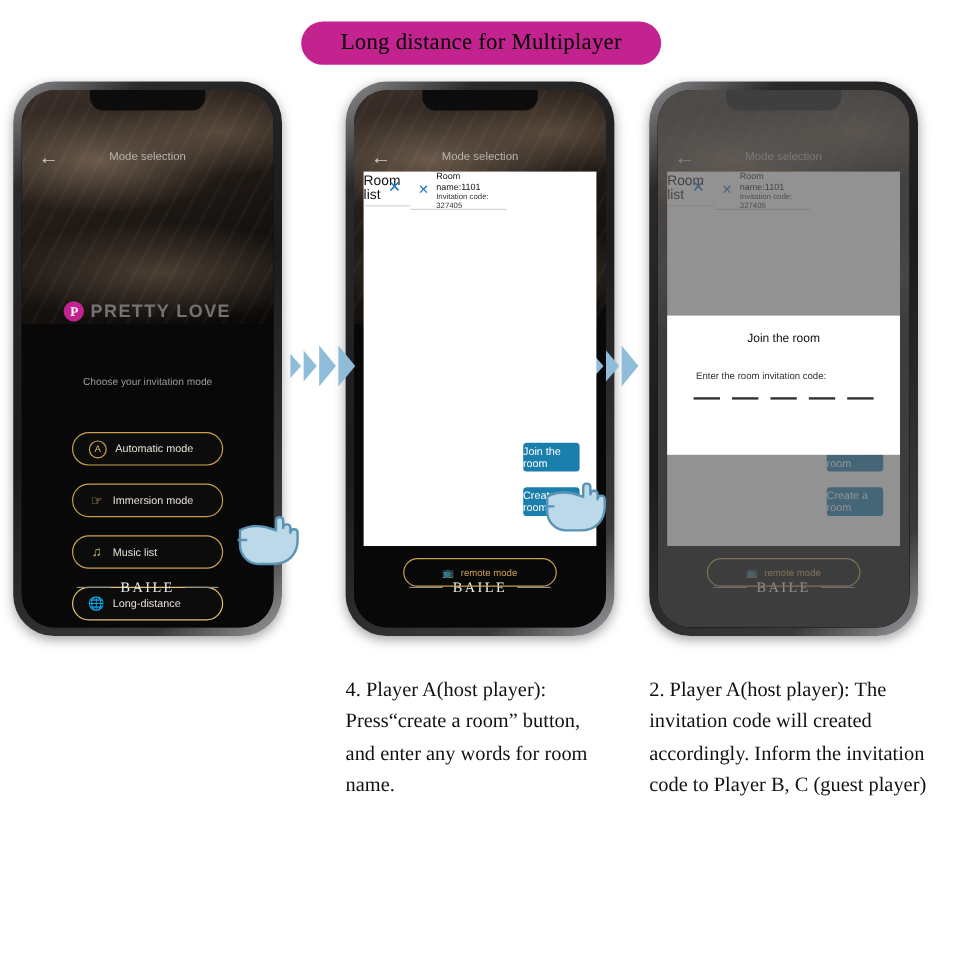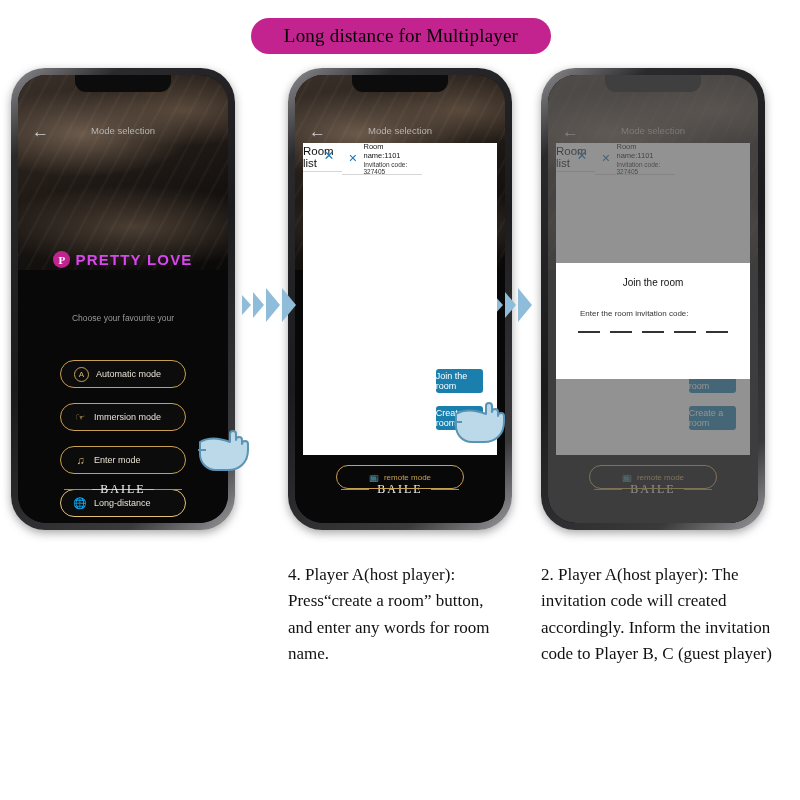--- a/index.html
+++ b/index.html
@@ -134,21 +134,21 @@
     background: #c2238f;
     color: #fff;
     font-family: "Liberation Serif", serif;
     font-size: 11px;
     font-weight: bold;
     display: flex;
     align-items: center;
     justify-content: center;
   }
   .brand-text {
-    color: #d946ef;
+    color: #737373;
     font-size: 15px;
     font-weight: bold;
     letter-spacing: 1.2px;
     font-family: "Liberation Sans", sans-serif;
   }
 
   .choose-text {
     position: absolute;
     left: 0; right: 0;
     top: 238px;
@@ -387,34 +387,34 @@
     <div class="notch"></div>
 
     <div class="nav-back">←</div>
     <div class="nav-title">Mode selection</div>
 
     <div class="brand">
       <span class="brand-badge">P</span>
       <span class="brand-text">PRETTY LOVE</span>
     </div>
 
-    <div class="choose-text">Choose your favourite your</div>
+    <div class="choose-text">Choose your invitation mode</div>
 
     <div class="mode-list">
       <div class="mode-btn">
         <span class="mode-ico">A</span>
         <span>Automatic mode</span>
       </div>
       <div class="mode-btn">
         <span class="mode-ico noring">☞</span>
         <span>Immersion mode</span>
       </div>
       <div class="mode-btn">
         <span class="mode-ico noring">♫</span>
-        <span>Enter mode</span>
+        <span>Music list</span>
       </div>
       <div class="mode-btn active">
         <span class="mode-ico noring">🌐</span>
         <span>Long-distance</span>
       </div>
     </div>
 
     <div class="baile">
       <span class="ln"></span>
       <span class="tx">BAILE</span>

